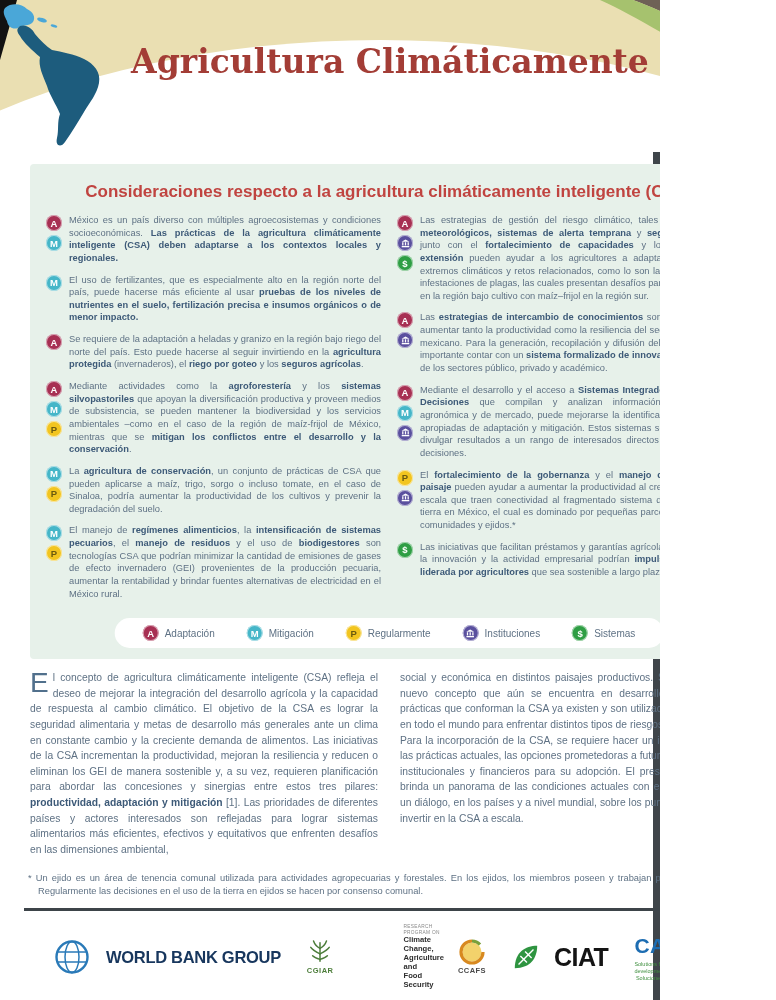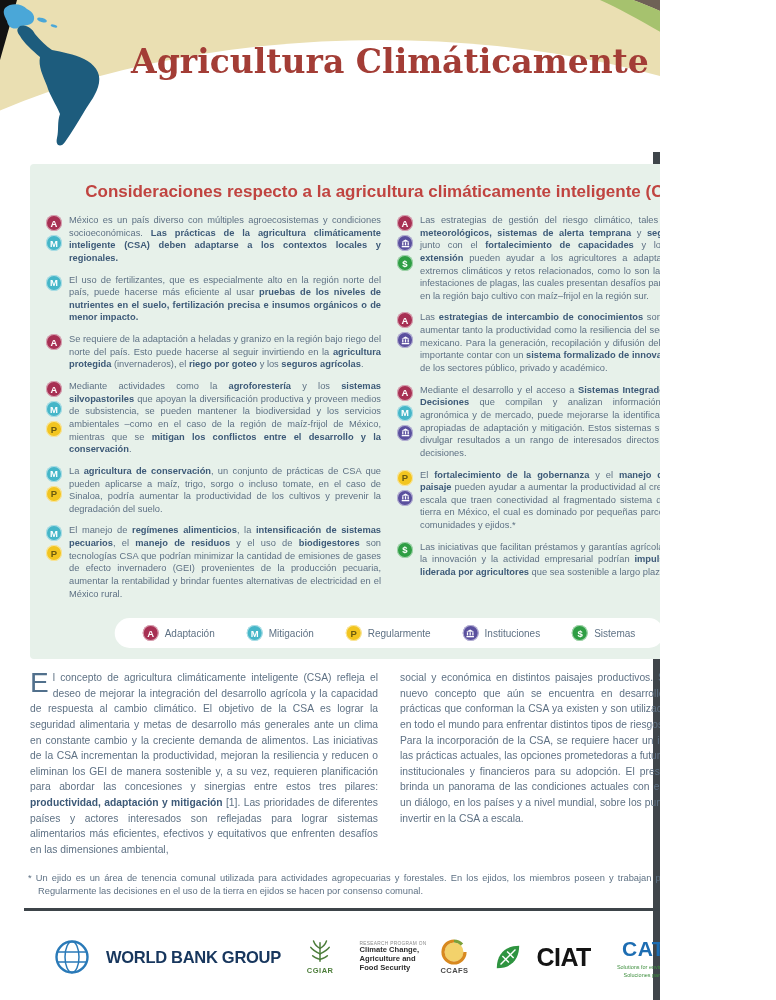--- a/index.html
+++ b/index.html
@@ -51,21 +51,21 @@
             color:#5e7184;padding-left:10px;text-indent:-10px;text-align:justify;}
   .rule{position:absolute;left:24px;top:908px;width:726px;height:0;border-top:3px solid #3d4449;}
 
   
   .footer{position:absolute;left:52px;top:924px;width:676px;height:66px;display:flex;
           align-items:center;gap:26px;}
   .logo{display:flex;align-items:center;gap:14px;}
   .wb-text{font-size:16.5px;font-weight:bold;color:#17365d;letter-spacing:-0.3px;white-space:nowrap;}
   .stack{display:flex;flex-direction:column;align-items:center;gap:1px;}
   .cgiar-label{font-size:7.5px;color:#4c7d3a;font-weight:bold;letter-spacing:.5px;}
-  .ccafs-lines{display:flex;flex-direction:column;line-height:1.18;}
+  .ccafs-lines{display:flex;flex-direction:column;line-height:1.18;margin-left:44px;}
   .ccafs-program{font-size:4.8px;color:#8a8a8a;letter-spacing:.3px;}
   .ccafs-line{font-size:7.6px;font-weight:bold;color:#2e2e2e;}
   .ccafs-label{font-size:7.5px;font-weight:bold;color:#4a4a4a;letter-spacing:.4px;}
   .ciat-text{font-size:25px;font-weight:900;color:#141414;letter-spacing:-0.5px;}
   .catie-block{display:flex;flex-direction:column;align-items:flex-end;gap:1px;}
   .catie-row{display:flex;align-items:center;gap:3px;}
   .catie-text{font-size:21px;font-weight:800;color:#1d6db2;letter-spacing:.5px;}
   .catie-tag{font-size:5.5px;color:#3f8f3f;line-height:1.25;}
 </style>
 </head>

